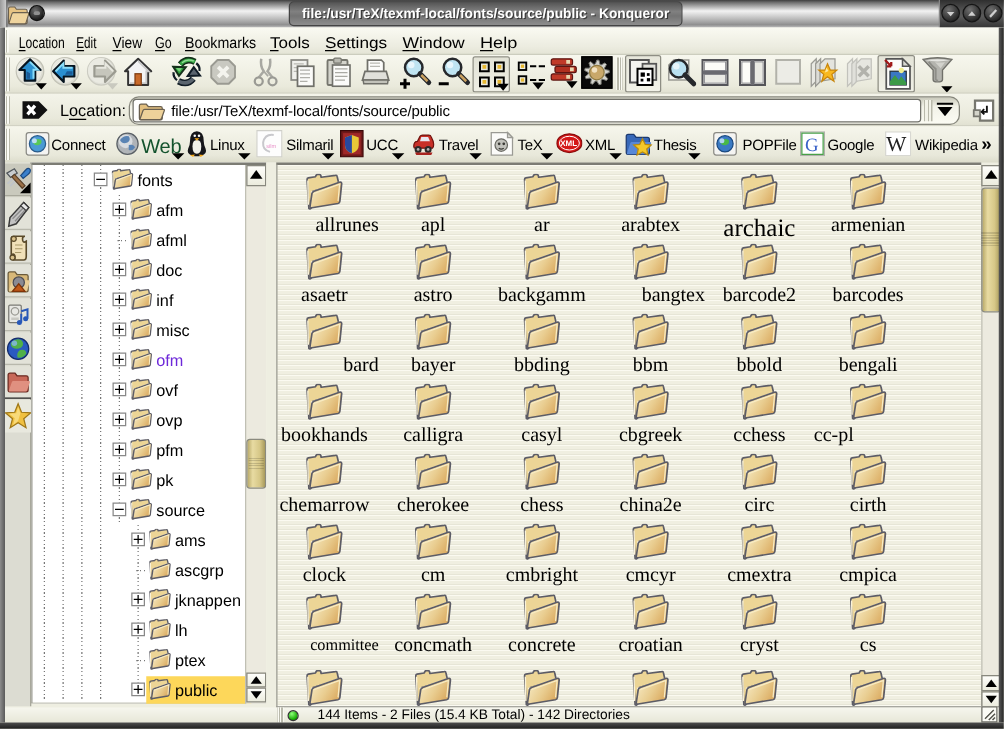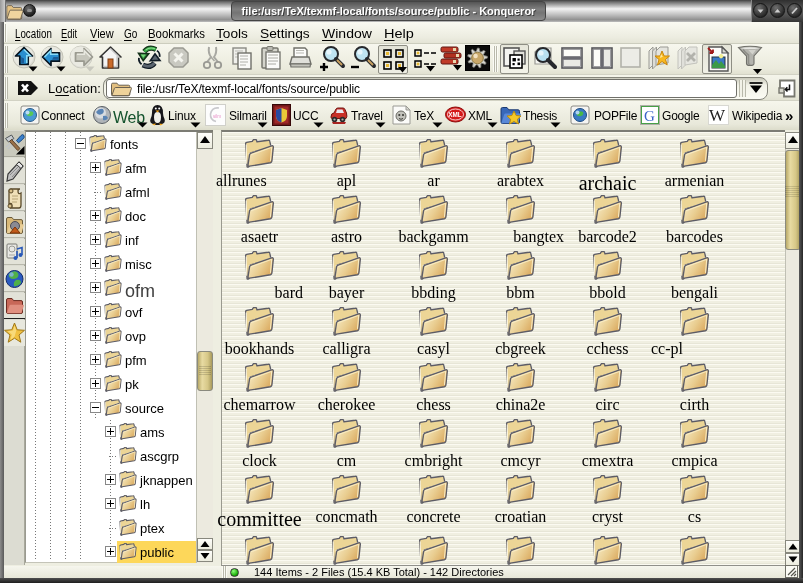--- a/index.html
+++ b/index.html
@@ -538,21 +538,21 @@
 <div class="a" style="left:90px;top:282.0px;width:11px;height:11px;border:1px solid #888;background:#fff;"></div>
 <div class="a" style="left:92px;top:287.0px;width:7px;height:1px;background:#000;"></div>
 <div class="a" style="left:95px;top:284.0px;width:1px;height:7px;background:#000;"></div>
 <svg class="a" style="left:103.5px;top:278.5px" width="18" height="17" viewBox="0 0 18 17">
  <path d="M1.80,16.08 L0.96,2.76 Q0.90,2.04 1.56,1.92 L4.80,1.38 L5.28,0.60 Q5.46,0.27 5.94,0.27 L6.84,0.33 Q7.26,0.39 7.32,0.84 L7.50,1.62 L14.16,0.72 Q14.82,0.60 14.94,1.26 L15.72,4.68 L3.72,8.10 L2.94,15.84 Q2.34,16.68 1.80,16.08 Z" fill="#ecd596" stroke="#5c5c66" stroke-width="1.1" stroke-linejoin="round"></path>
  <path d="M1.56,14.40 L1.32,3.12" stroke="#fbf3d8" stroke-width="0.88" fill="none"></path>
  <path d="M2.76,8.76 L16.56,3.84" stroke="#fdfaef" stroke-width="1.21" fill="none"></path>
  <path d="M3.24,9.12 Q3.42,8.34 4.20,8.16 L15.96,3.96 Q16.92,3.66 17.04,4.62 L16.20,12.78 Q16.14,13.62 15.30,13.80 L3.18,15.78 Q2.22,15.96 2.34,15.00 Z" fill="url(#gradf)" stroke="#5c5c66" stroke-width="1.1" stroke-linejoin="round"></path>
  <path d="M4.08,9.18 L16.08,4.86 L15.36,12.72" stroke="#f8ecc4" stroke-width="0.83" fill="none"></path>
 </svg>
-<span class="a" style="left:125px;top:280.5px;font-size:18px;color:#404040">ofm</span>
+<span class="a" style="left:125px;top:280.5px;font-size:13px;color:#6d28d9">ofm</span>
 <div class="a" style="left:90px;top:306.0px;width:11px;height:11px;border:1px solid #888;background:#fff;"></div>
 <div class="a" style="left:92px;top:311.0px;width:7px;height:1px;background:#000;"></div>
 <div class="a" style="left:95px;top:308.0px;width:1px;height:7px;background:#000;"></div>
 <svg class="a" style="left:103.5px;top:302.5px" width="18" height="17" viewBox="0 0 18 17">
  <path d="M1.80,16.08 L0.96,2.76 Q0.90,2.04 1.56,1.92 L4.80,1.38 L5.28,0.60 Q5.46,0.27 5.94,0.27 L6.84,0.33 Q7.26,0.39 7.32,0.84 L7.50,1.62 L14.16,0.72 Q14.82,0.60 14.94,1.26 L15.72,4.68 L3.72,8.10 L2.94,15.84 Q2.34,16.68 1.80,16.08 Z" fill="#ecd596" stroke="#5c5c66" stroke-width="1.1" stroke-linejoin="round"></path>
  <path d="M1.56,14.40 L1.32,3.12" stroke="#fbf3d8" stroke-width="0.88" fill="none"></path>
  <path d="M2.76,8.76 L16.56,3.84" stroke="#fdfaef" stroke-width="1.21" fill="none"></path>
  <path d="M3.24,9.12 Q3.42,8.34 4.20,8.16 L15.96,3.96 Q16.92,3.66 17.04,4.62 L16.20,12.78 Q16.14,13.62 15.30,13.80 L3.18,15.78 Q2.22,15.96 2.34,15.00 Z" fill="url(#gradf)" stroke="#5c5c66" stroke-width="1.1" stroke-linejoin="round"></path>
  <path d="M4.08,9.18 L16.08,4.86 L15.36,12.72" stroke="#f8ecc4" stroke-width="0.83" fill="none"></path>
 </svg>
@@ -682,21 +682,21 @@
 <div class="a" style="left:221px;top:130px;width:564px;height:436px;
 background:repeating-linear-gradient(#fbfaf1 0 1px,#f0efe1 1px 3px,#e7e6d7 3px 4px);
 border-top:2px solid #7c7c74;border-left:1px solid #9a9a90;border-bottom:1px solid #90908a;"></div>
 <svg class="a" style="left:243.5px;top:138.5px" width="31" height="29" viewBox="0 0 31 29">
  <path d="M3.10,27.69 L1.65,4.75 Q1.55,3.51 2.69,3.31 L8.27,2.38 L9.09,1.03 Q9.40,0.47 10.23,0.47 L11.78,0.57 Q12.50,0.67 12.61,1.45 L12.92,2.79 L24.39,1.24 Q25.52,1.03 25.73,2.17 L27.07,8.06 L6.41,13.95 L5.06,27.28 Q4.03,28.73 3.10,27.69 Z" fill="#ecd596" stroke="#5c5c66" stroke-width="1.35" stroke-linejoin="round"></path>
  <path d="M2.69,24.80 L2.27,5.37" stroke="#fbf3d8" stroke-width="1.08" fill="none"></path>
  <path d="M4.75,15.09 L28.52,6.61" stroke="#fdfaef" stroke-width="1.49" fill="none"></path>
  <path d="M5.58,15.71 Q5.89,14.36 7.23,14.05 L27.49,6.82 Q29.14,6.30 29.35,7.96 L27.90,22.01 Q27.80,23.46 26.35,23.77 L5.48,27.18 Q3.82,27.49 4.03,25.83 Z" fill="url(#gradf)" stroke="#5c5c66" stroke-width="1.35" stroke-linejoin="round"></path>
  <path d="M7.03,15.81 L27.69,8.37 L26.45,21.91" stroke="#f8ecc4" stroke-width="1.01" fill="none"></path>
 </svg>
-<div class="a" style="left:216px;top:172px;width:87px;text-align:left;font-family:'Liberation Serif',serif;font-size:16px;color:#000">allrunes</div>
+<div class="a" style="left:216px;top:172px;width:87px;text-align:right;font-family:'Liberation Serif',serif;font-size:16px;color:#000">allrunes</div>
 <svg class="a" style="left:330.5px;top:138.5px" width="31" height="29" viewBox="0 0 31 29">
  <path d="M3.10,27.69 L1.65,4.75 Q1.55,3.51 2.69,3.31 L8.27,2.38 L9.09,1.03 Q9.40,0.47 10.23,0.47 L11.78,0.57 Q12.50,0.67 12.61,1.45 L12.92,2.79 L24.39,1.24 Q25.52,1.03 25.73,2.17 L27.07,8.06 L6.41,13.95 L5.06,27.28 Q4.03,28.73 3.10,27.69 Z" fill="#ecd596" stroke="#5c5c66" stroke-width="1.35" stroke-linejoin="round"></path>
  <path d="M2.69,24.80 L2.27,5.37" stroke="#fbf3d8" stroke-width="1.08" fill="none"></path>
  <path d="M4.75,15.09 L28.52,6.61" stroke="#fdfaef" stroke-width="1.49" fill="none"></path>
  <path d="M5.58,15.71 Q5.89,14.36 7.23,14.05 L27.49,6.82 Q29.14,6.30 29.35,7.96 L27.90,22.01 Q27.80,23.46 26.35,23.77 L5.48,27.18 Q3.82,27.49 4.03,25.83 Z" fill="url(#gradf)" stroke="#5c5c66" stroke-width="1.35" stroke-linejoin="round"></path>
  <path d="M7.03,15.81 L27.69,8.37 L26.45,21.91" stroke="#f8ecc4" stroke-width="1.01" fill="none"></path>
 </svg>
 <div class="a" style="left:303px;top:172px;width:87px;text-align:center;font-family:'Liberation Serif',serif;font-size:16px;color:#000">apl</div>
 <svg class="a" style="left:417.5px;top:138.5px" width="31" height="29" viewBox="0 0 31 29">
  <path d="M3.10,27.69 L1.65,4.75 Q1.55,3.51 2.69,3.31 L8.27,2.38 L9.09,1.03 Q9.40,0.47 10.23,0.47 L11.78,0.57 Q12.50,0.67 12.61,1.45 L12.92,2.79 L24.39,1.24 Q25.52,1.03 25.73,2.17 L27.07,8.06 L6.41,13.95 L5.06,27.28 Q4.03,28.73 3.10,27.69 Z" fill="#ecd596" stroke="#5c5c66" stroke-width="1.35" stroke-linejoin="round"></path>
@@ -970,21 +970,21 @@
  <path d="M7.03,15.81 L27.69,8.37 L26.45,21.91" stroke="#f8ecc4" stroke-width="1.01" fill="none"></path>
 </svg>
 <div class="a" style="left:651px;top:452px;width:87px;text-align:center;font-family:'Liberation Serif',serif;font-size:16px;color:#000">cmpica</div>
 <svg class="a" style="left:243.5px;top:474.5px" width="31" height="29" viewBox="0 0 31 29">
  <path d="M3.10,27.69 L1.65,4.75 Q1.55,3.51 2.69,3.31 L8.27,2.38 L9.09,1.03 Q9.40,0.47 10.23,0.47 L11.78,0.57 Q12.50,0.67 12.61,1.45 L12.92,2.79 L24.39,1.24 Q25.52,1.03 25.73,2.17 L27.07,8.06 L6.41,13.95 L5.06,27.28 Q4.03,28.73 3.10,27.69 Z" fill="#ecd596" stroke="#5c5c66" stroke-width="1.35" stroke-linejoin="round"></path>
  <path d="M2.69,24.80 L2.27,5.37" stroke="#fbf3d8" stroke-width="1.08" fill="none"></path>
  <path d="M4.75,15.09 L28.52,6.61" stroke="#fdfaef" stroke-width="1.49" fill="none"></path>
  <path d="M5.58,15.71 Q5.89,14.36 7.23,14.05 L27.49,6.82 Q29.14,6.30 29.35,7.96 L27.90,22.01 Q27.80,23.46 26.35,23.77 L5.48,27.18 Q3.82,27.49 4.03,25.83 Z" fill="url(#gradf)" stroke="#5c5c66" stroke-width="1.35" stroke-linejoin="round"></path>
  <path d="M7.03,15.81 L27.69,8.37 L26.45,21.91" stroke="#f8ecc4" stroke-width="1.01" fill="none"></path>
 </svg>
-<div class="a" style="left:216px;top:508px;width:87px;text-align:center;font-family:'Liberation Serif',serif;font-size:20px;color:#000">committee</div>
+<div class="a" style="left:216px;top:508px;width:87px;text-align:right;font-family:'Liberation Serif',serif;font-size:13px;color:#000">committee</div>
 <svg class="a" style="left:330.5px;top:474.5px" width="31" height="29" viewBox="0 0 31 29">
  <path d="M3.10,27.69 L1.65,4.75 Q1.55,3.51 2.69,3.31 L8.27,2.38 L9.09,1.03 Q9.40,0.47 10.23,0.47 L11.78,0.57 Q12.50,0.67 12.61,1.45 L12.92,2.79 L24.39,1.24 Q25.52,1.03 25.73,2.17 L27.07,8.06 L6.41,13.95 L5.06,27.28 Q4.03,28.73 3.10,27.69 Z" fill="#ecd596" stroke="#5c5c66" stroke-width="1.35" stroke-linejoin="round"></path>
  <path d="M2.69,24.80 L2.27,5.37" stroke="#fbf3d8" stroke-width="1.08" fill="none"></path>
  <path d="M4.75,15.09 L28.52,6.61" stroke="#fdfaef" stroke-width="1.49" fill="none"></path>
  <path d="M5.58,15.71 Q5.89,14.36 7.23,14.05 L27.49,6.82 Q29.14,6.30 29.35,7.96 L27.90,22.01 Q27.80,23.46 26.35,23.77 L5.48,27.18 Q3.82,27.49 4.03,25.83 Z" fill="url(#gradf)" stroke="#5c5c66" stroke-width="1.35" stroke-linejoin="round"></path>
  <path d="M7.03,15.81 L27.69,8.37 L26.45,21.91" stroke="#f8ecc4" stroke-width="1.01" fill="none"></path>
 </svg>
 <div class="a" style="left:303px;top:508px;width:87px;text-align:center;font-family:'Liberation Serif',serif;font-size:16px;color:#000">concmath</div>
 <svg class="a" style="left:417.5px;top:474.5px" width="31" height="29" viewBox="0 0 31 29">
  <path d="M3.10,27.69 L1.65,4.75 Q1.55,3.51 2.69,3.31 L8.27,2.38 L9.09,1.03 Q9.40,0.47 10.23,0.47 L11.78,0.57 Q12.50,0.67 12.61,1.45 L12.92,2.79 L24.39,1.24 Q25.52,1.03 25.73,2.17 L27.07,8.06 L6.41,13.95 L5.06,27.28 Q4.03,28.73 3.10,27.69 Z" fill="#ecd596" stroke="#5c5c66" stroke-width="1.35" stroke-linejoin="round"></path>

